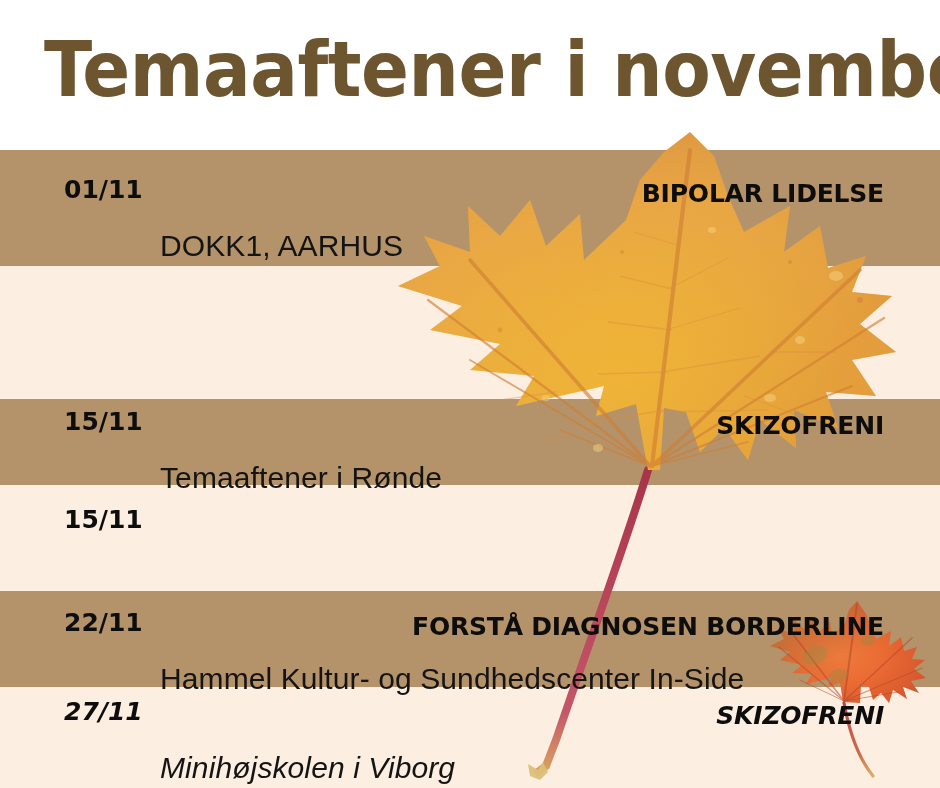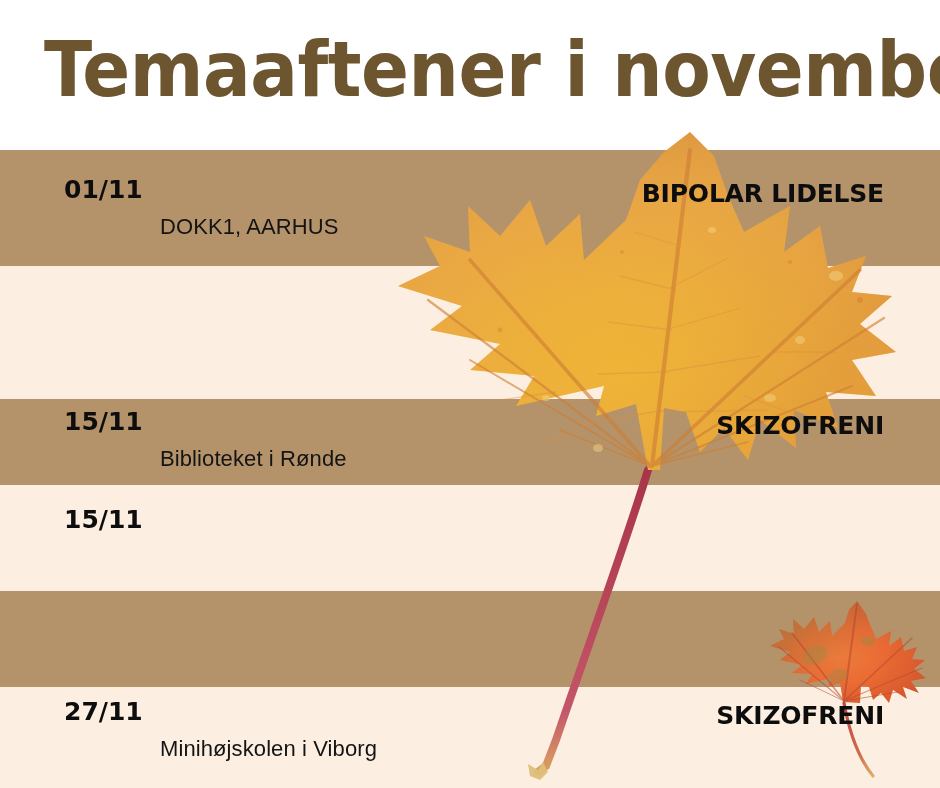--- a/index.html
+++ b/index.html
@@ -89,25 +89,25 @@
     line-height: 37px;
     color: #0d0d0d;
     letter-spacing: -0.2px;
     white-space: pre-line;
     text-transform: uppercase;
     text-align: right;
   }
   .row .ev-place {
     font-family: "Liberation Sans", sans-serif;
     font-weight: 400;
-    font-size: 22px;
+    font-size: 30px;
     line-height: 30px;
     color: #141414;
     letter-spacing: 0.1px;
-    margin-top: 0;
+    margin-top: 19px;
     white-space: nowrap;
   }
 </style>
 </head>
 <body>
 
 <div id="poster">
 
   <div id="title">Temaaftener i november</div>
 
@@ -307,30 +307,37 @@
       <div class="ev-title">BIPOLAR LIDELSE</div>
       <div class="ev-place">DOKK1, AARHUS</div>
     </div>
   </div>
 
 
   <div class="row" style="top:407px;">
     <div class="date">15/11</div>
     <div class="info">
       <div class="ev-title">SKIZOFRENI</div>
-      <div class="ev-place">Biblioteket i Rønde</div>
+      <div class="ev-place">Temaaftener i Rønde</div>
     </div>
   </div>
 
   <div class="row" style="top:505px;">
     <div class="date">15/11</div>
   </div>
 
-
-  <div class="row" style="top:697px;">
+  <div class="row" style="top:608px;">
+    <div class="date">22/11</div>
+    <div class="info">
+      <div class="ev-title">FORSTÅ DIAGNOSEN BORDERLINE</div>
+      <div class="ev-place">Hammel Kultur- og Sundhedscenter In-Side</div>
+    </div>
+  </div>
+
+  <div class="row" style="top:697px;font-style:italic;">
     <div class="date">27/11</div>
     <div class="info">
       <div class="ev-title">SKIZOFRENI</div>
       <div class="ev-place">Minihøjskolen i Viborg</div>
     </div>
   </div>
 
 </div>
 
 </body></html>

